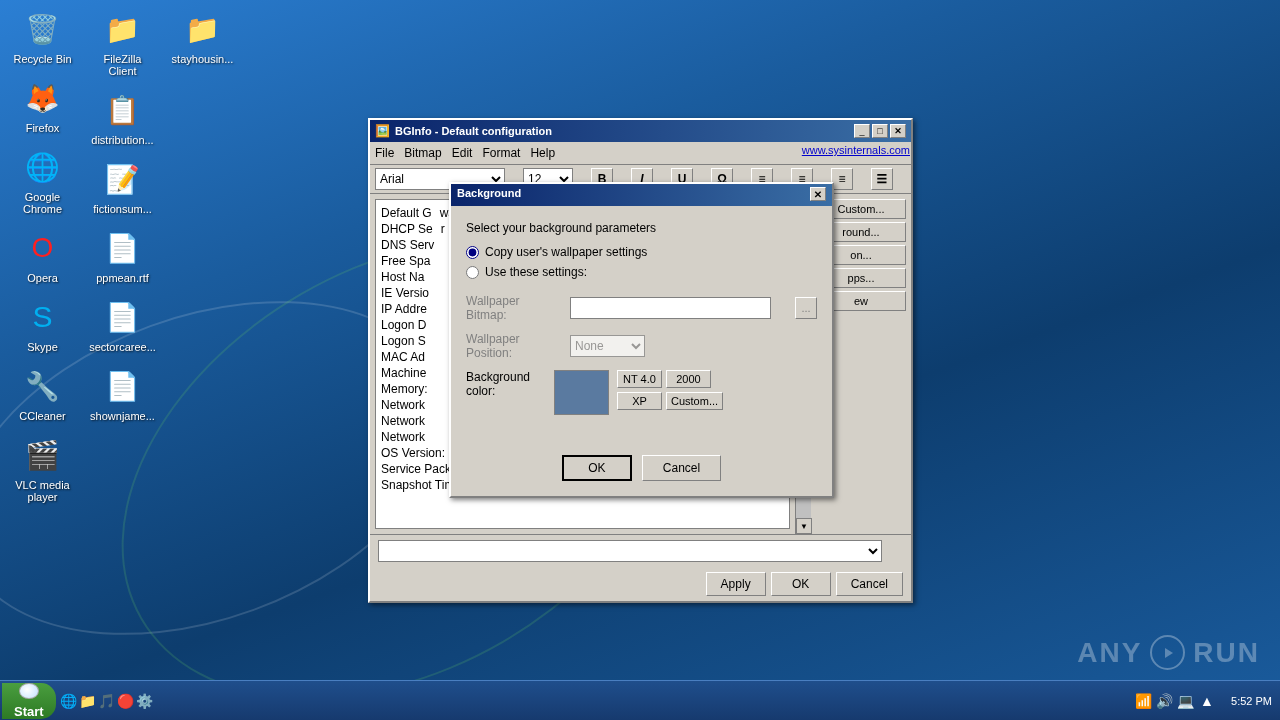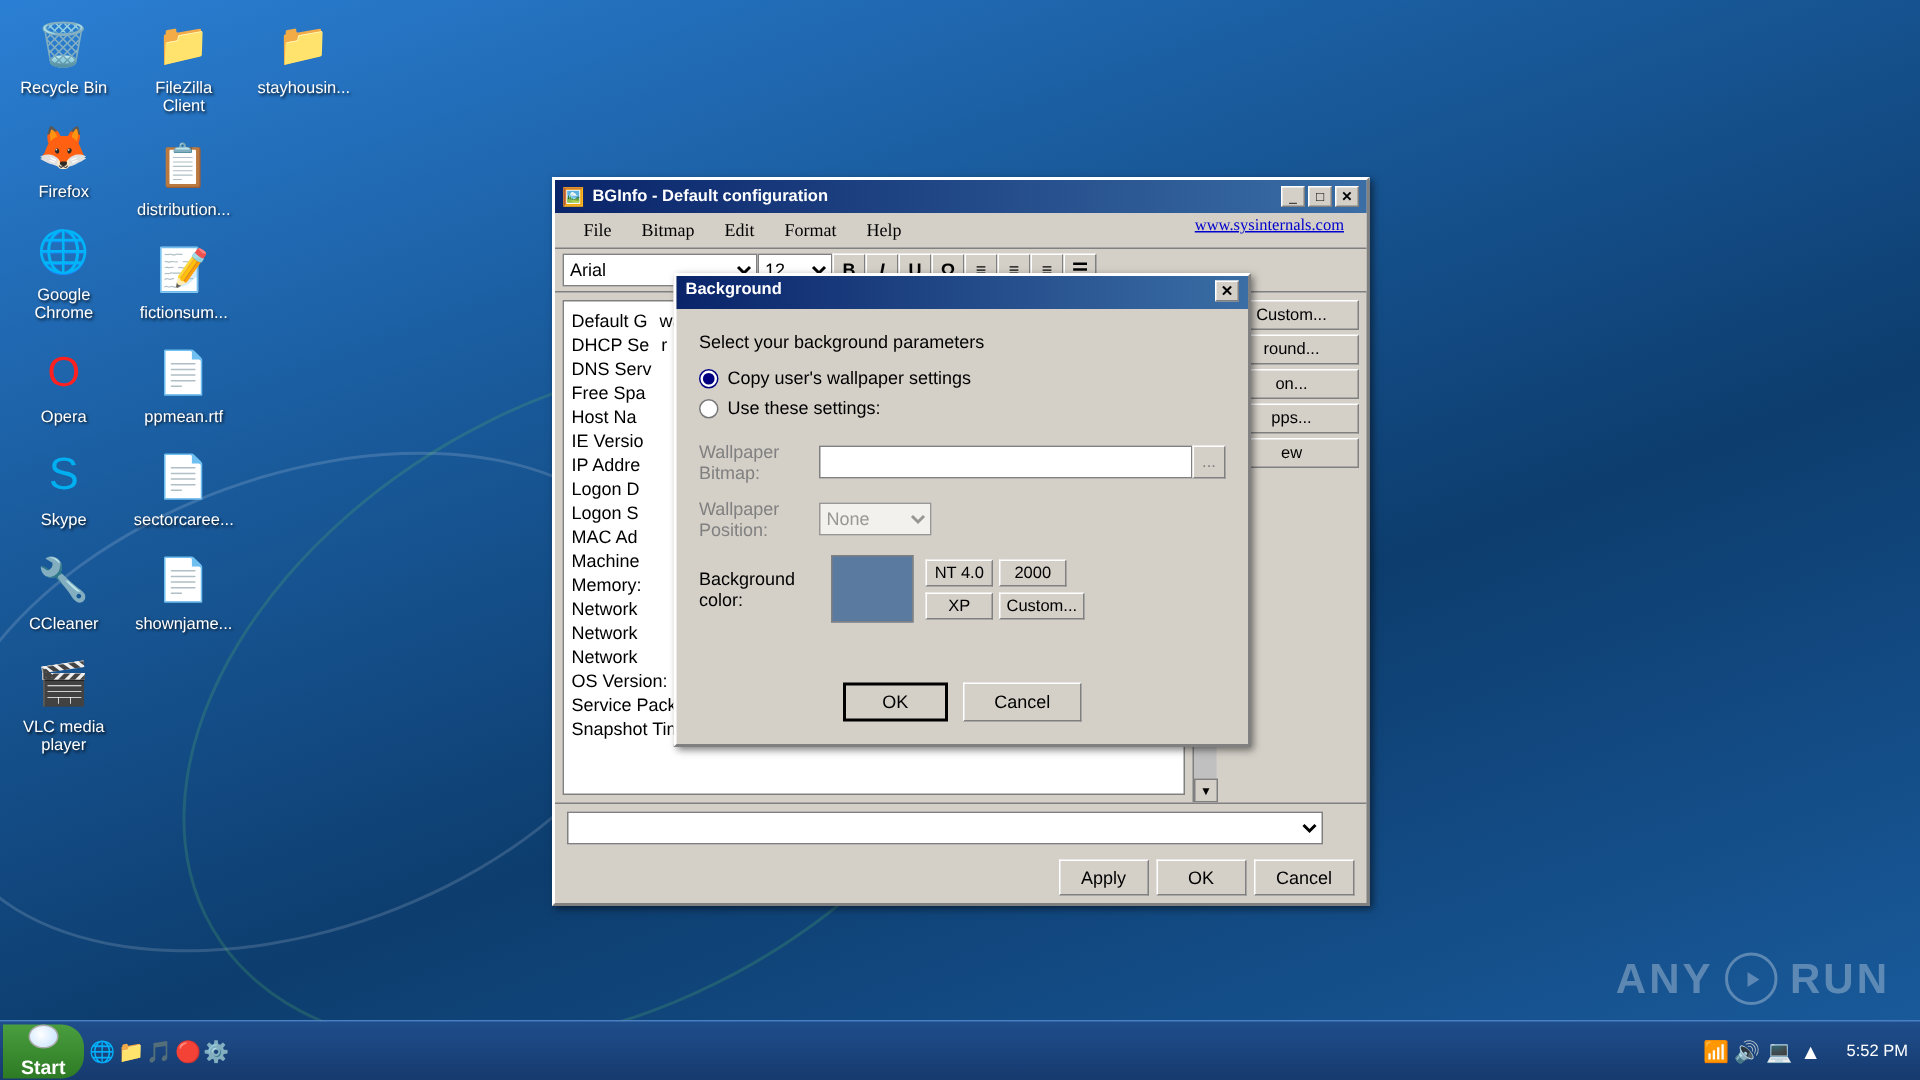--- a/index.html
+++ b/index.html
@@ -214,46 +214,45 @@
       font-size: 9px;
       display: flex;
       align-items: center;
       justify-content: center;
       cursor: pointer;
       color: #000;
     }
 
     .bginfo-menubar {
       background: #d4d0c8;
-      padding: 2px 15px;
-      display: flex;
-      gap: 12px;
+      padding: 2px 1px;
+      display: flex;
+      gap: 2px;
       border-bottom: 1px solid #808080;
-      font-family: Liberation Serif, serif;
     }
     .menu-item {
       font-size: 12px;
       cursor: pointer;
       padding: 2px 4px;
     }
 
     .bginfo-link {
       margin-left: auto;
       color: #0000cc;
       font-size: 11px;
       text-decoration: underline;
       cursor: pointer;
     }
 
     .bginfo-toolbar {
       background: #d4d0c8;
       padding: 3px 5px;
       display: flex;
       align-items: center;
-      gap: 0;
+      gap: 18px;
       border-bottom: 1px solid #808080;
     }
 
     .font-select {
       width: 130px;
       height: 22px;
       border: 1px solid #808080;
       background: white;
       font-size: 12px;
     }
@@ -435,21 +434,21 @@
       cursor: pointer;
     }
     .radio-input {
       accent-color: #000080;
     }
 
     .form-row {
       display: flex;
       align-items: center;
       margin-bottom: 10px;
-      gap: 0;
+      gap: 24px;
     }
     .form-label {
       width: 80px;
       font-size: 12px;
       flex-shrink: 0;
     }
     .form-input {
       flex: 1;
       height: 22px;
       border: 1px solid #808080;
@@ -473,21 +472,21 @@
     .form-select {
       width: 75px;
       height: 22px;
       border: 1px solid #808080;
       background: white;
       font-size: 12px;
     }
 
     .color-row {
       display: flex;
-      align-items: center;
+      align-items: flex-start;
       margin-bottom: 15px;
       gap: 8px;
     }
     .color-label {
       width: 80px;
       font-size: 12px;
       flex-shrink: 0;
     }
     .color-swatch {
       width: 55px;

